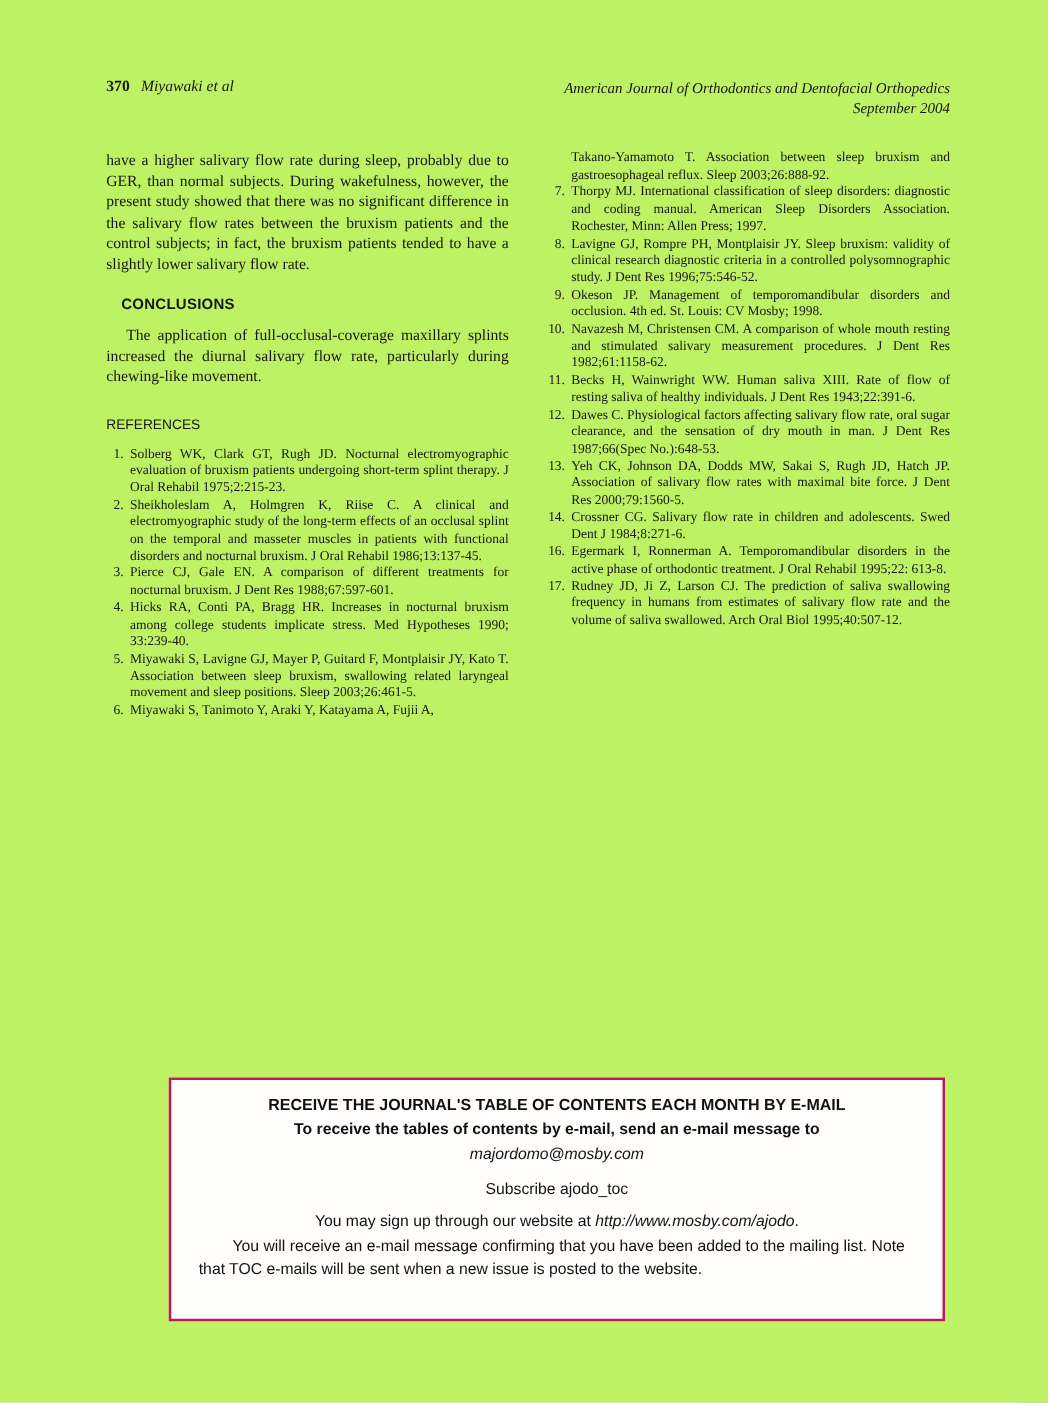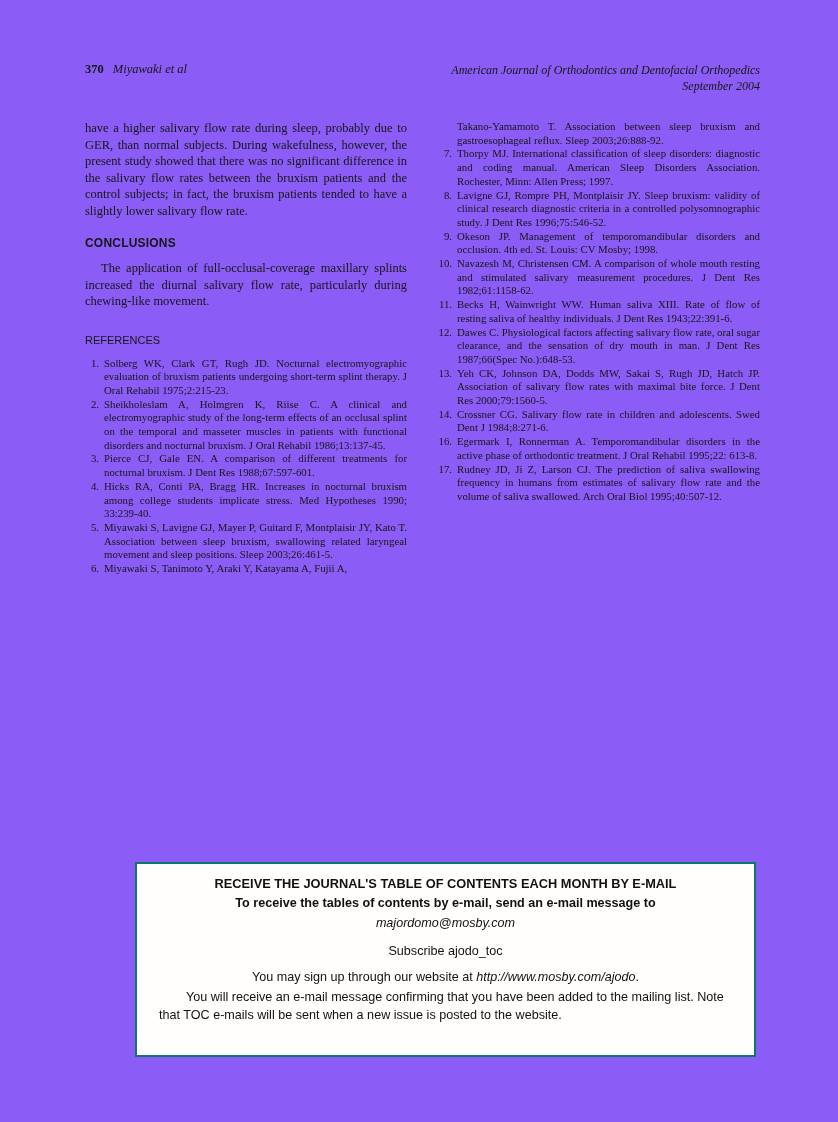--- a/index.html
+++ b/index.html
@@ -4,21 +4,21 @@
 <style>
   * { margin: 0; padding: 0; box-sizing: border-box; }
   html, body { width: 838px; height: 1122px; }
   body {
     background: #ffffff;
     font-family: "Liberation Serif", "DejaVu Serif", serif;
     color: #161616;
     position: relative;
     overflow: hidden;
   }
-  .page { position: absolute; inset: 0; background: #8b5cf6; }
+  .page { position: absolute; inset: 0; background: #bef264; }
 
   
   .page-header {
     position: absolute;
     top: 62px; left: 85px; right: 78px;
     display: flex;
     justify-content: space-between;
     align-items: flex-start;
     font-size: 12.5px;
   }
@@ -41,40 +41,40 @@
     line-height: 16.5px;
     text-align: justify;
   }
   .indent { text-indent: 16px; }
 
   .section-heading {
     font-family: "Liberation Sans", sans-serif;
     font-weight: bold;
     font-size: 12px;
     letter-spacing: 0.2px;
-    margin: 17px 0 10px 0;
+    margin: 17px 0 10px 12px;
   }
   .refs-heading {
     font-family: "Liberation Sans", sans-serif;
     font-weight: normal;
     font-size: 11px;
     margin: 24px 0 11px 0;
   }
 
   .ref-list { font-size: 10.8px; line-height: 13.7px; }
   .ref-item { position: relative; padding-left: 19px; text-align: justify; }
   .ref-num { position: absolute; left: 0; top: 0; width: 14px; text-align: right; }
   .ref-cont { font-size: 10.8px; line-height: 13.7px; padding-left: 19px; text-align: justify; }
 
   
   .toc-box {
     position: absolute;
     left: 135px; top: 862px;
     width: 621px; height: 195px;
-    border: 2px solid #0f766e;
+    border: 2px solid #be185d;
     background: #fffefc;
     padding: 11px 22px 10px 22px;
     font-family: "Liberation Sans", sans-serif;
     font-size: 12.6px;
     line-height: 17px;
     text-align: center;
     color: #111;
   }
   .toc-title { font-weight: bold; font-size: 12.8px; margin-bottom: 3px; }
   .toc-subtitle { font-weight: bold; margin-bottom: 3px; }

